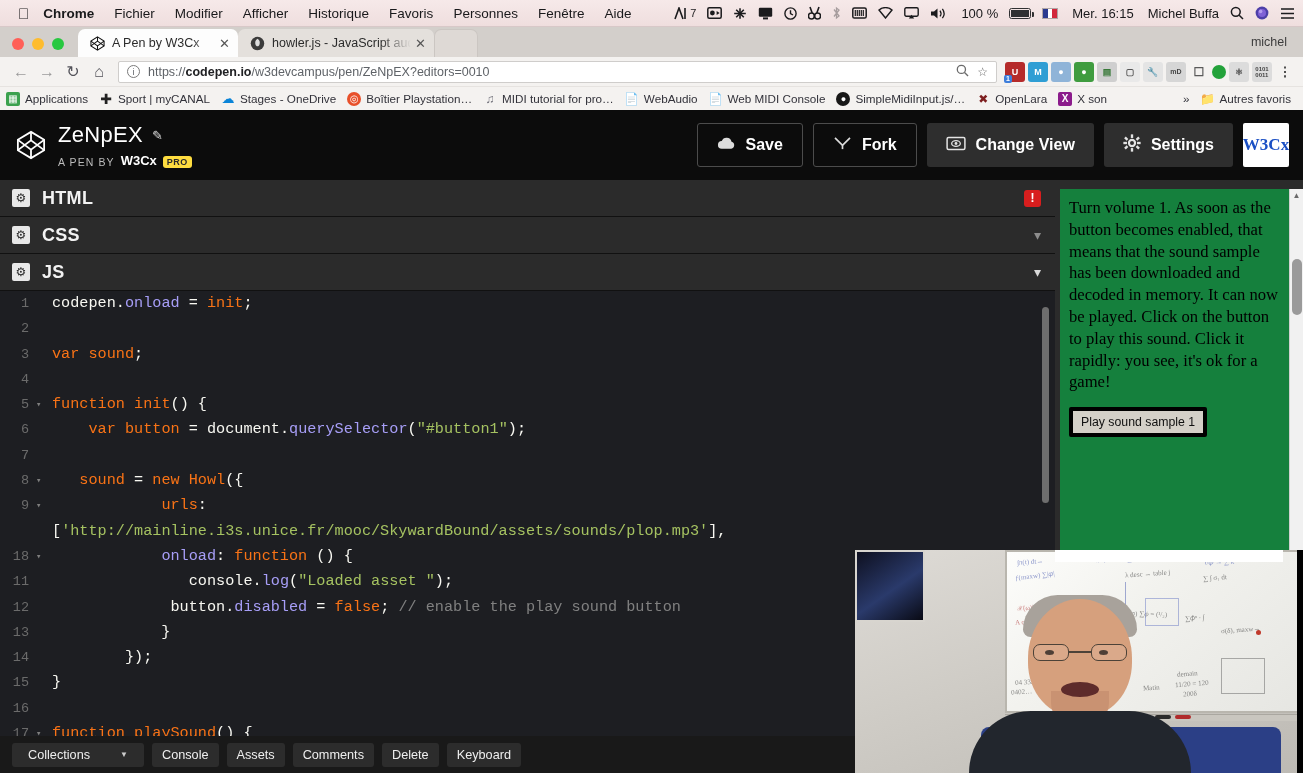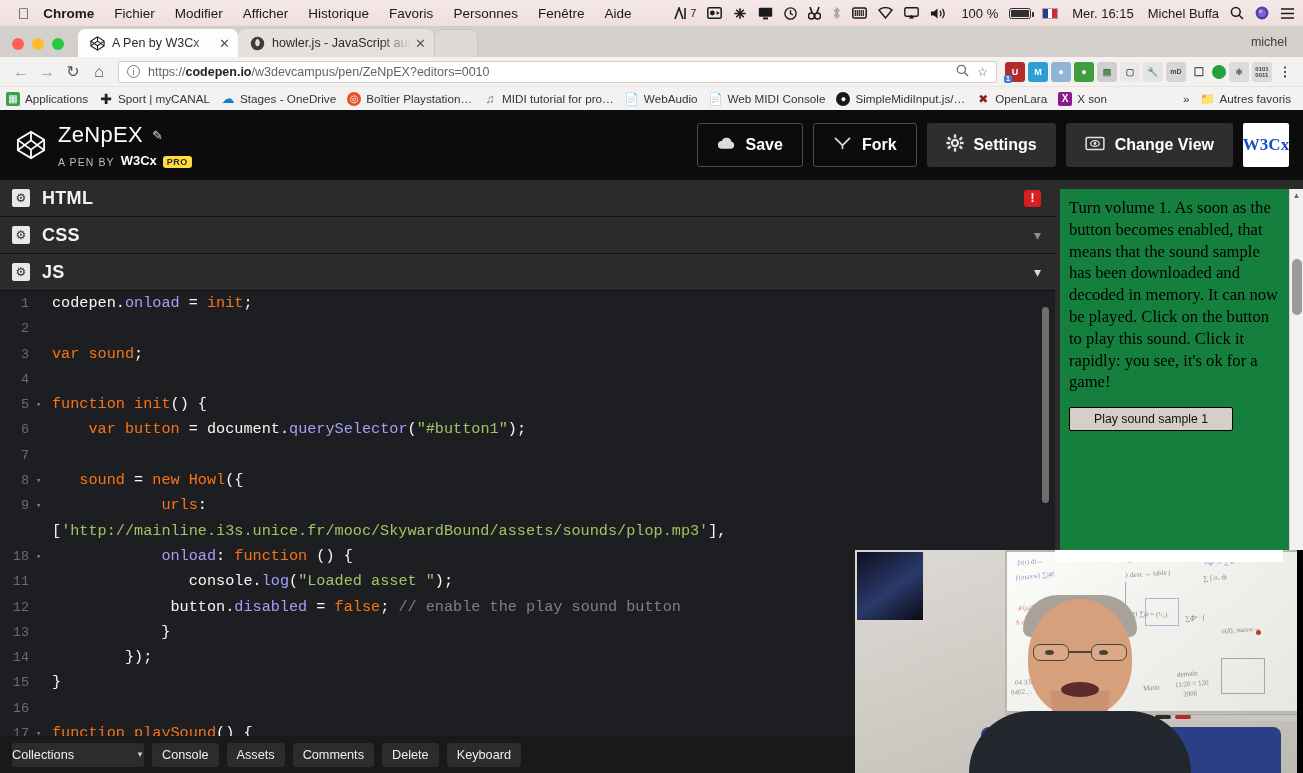--- a/index.html
+++ b/index.html
@@ -132,33 +132,33 @@
   .t-punc  { color: #f8f8f2; }
 
   .vscroll { position: absolute; right: 6px; top: 127px; height: 196px; width: 7px;
              background: #6e6e6e; border-radius: 4px; }
 
   .preview { position: absolute; right: 0; top: 0; width: 248px; bottom: 0; background: #2b2b2b; }
   .pv-frame { position: absolute; left: 5px; right: 12px; top: 9px; height: 547px; background: #15803d; overflow: hidden; }
   .pv-text { padding: 8px 10px 0 9px; font-family: "Liberation Serif", serif; font-size: 16.6px;
              line-height: 21.8px; color: #000; }
   .pv-btn { margin: 14px 0 0 9px; display: inline-block; background: #d4d0c8;
-            border: 1px solid #000000; border-radius: 2px; padding: 4px 24px;
+            border: 4px solid #000000; border-radius: 2px; padding: 4px 8px;
             font-family: "Liberation Sans", sans-serif; font-size: 12.3px; color: #111; }
   .pv-scroll { position: absolute; right: 0; top: 9px; width: 14px; height: 547px; background: #f1f1f1;
                border-left: 1px solid #d0d0d0; }
   .pv-scroll .arrow { height: 14px; color: #6a6a6a; font-size: 8px; text-align: center; line-height: 14px; }
   .pv-scroll .thumb { position: absolute; top: 70px; left: 2px; width: 10px; height: 56px;
                background: #9a9a9a; border-radius: 5px; }
 
   .bottombar { position: absolute; left: 0; right: 0; bottom: 0; height: 37px; background: #191919;
                display: flex; align-items: center; padding: 0 12px; gap: 8px; }
   .collections { background: #2c2c2c; border-radius: 3px; height: 24px; min-width: 132px;
                  display: flex; align-items: center; justify-content: space-between;
-                 padding: 0 0; color: #eee; font-size: 12.7px; }
+                 padding: 0 16px; color: #eee; font-size: 12.7px; }
   .collections .cv { font-size: 8px; color: #ccc; margin-left: 12px;}
   .bbtn { background: #2c2c2c; border-radius: 3px; height: 24px; display: flex; align-items: center;
           padding: 0 10px; color: #eee; font-size: 12.7px; }
 
   
   .webcam { position: absolute; left: 855px; top: 550px; width: 448px; height: 223px; overflow: hidden;
             background: #1e2127; }
   .wb-wall { position:absolute; inset:0; background: linear-gradient(160deg,#dedbd6 0%,#cfccc6 45%,#bdbab4 100%); }
   .wb-board { position: absolute; left: 150px; top: 0; right: 0; bottom: 60px;
               background: linear-gradient(140deg,#fdfdfb 0%,#f2f2ee 40%,#e6e6e2 100%);
@@ -466,45 +466,45 @@
           <span>
             <svg width="19" height="15" viewBox="0 0 20 16">
                 <path d="M2 2 L10 10 L18 2" stroke="#dcdcdc" stroke-width="1.8" fill="none"></path>
                 <path d="M10 10 L10 14" stroke="#dcdcdc" stroke-width="1.8"></path>
               </svg>
           </span>
           <span>Fork</span>
         </div>
         <div class="cpbtn grey">
           <span>
+            <svg width="20" height="15" viewBox="0 0 21 16">
+                <rect x="1" y="1.6" width="19" height="12.8" rx="1.6" stroke="#e4e4e4" stroke-width="1.6" fill="none"></rect>
+                <ellipse cx="10.5" cy="8" rx="4.6" ry="3.1" stroke="#e4e4e4" stroke-width="1.4" fill="none"></ellipse>
+                <circle cx="10.5" cy="8" r="1.5" fill="#e4e4e4"></circle>
+              </svg>
+          </span>
+          <span>Change View</span>
+        </div>
+        <div class="cpbtn grey">
+          <span>
             <svg width="18" height="18" viewBox="0 0 20 20">
                 <circle cx="10" cy="10" r="3.4" fill="none" stroke="#e4e4e4" stroke-width="2.4"></circle>
                 <g fill="#e4e4e4">
                   <rect x="8.7" y="0.4" width="2.6" height="4"></rect>
                   <rect x="8.7" y="15.6" width="2.6" height="4"></rect>
                   <rect x="0.4" y="8.7" width="4" height="2.6"></rect>
                   <rect x="15.6" y="8.7" width="4" height="2.6"></rect>
                   <rect x="2.3" y="3.1" width="2.6" height="4" transform="rotate(-45 3.6 5.1)"></rect>
                   <rect x="15.1" y="12.9" width="2.6" height="4" transform="rotate(-45 16.4 14.9)"></rect>
                   <rect x="15.1" y="3.1" width="2.6" height="4" transform="rotate(45 16.4 5.1)"></rect>
                   <rect x="2.3" y="12.9" width="2.6" height="4" transform="rotate(45 3.6 14.9)"></rect>
                 </g>
               </svg>
           </span>
           <span>Settings</span>
-        </div>
-        <div class="cpbtn grey">
-          <span>
-            <svg width="20" height="15" viewBox="0 0 21 16">
-                <rect x="1" y="1.6" width="19" height="12.8" rx="1.6" stroke="#e4e4e4" stroke-width="1.6" fill="none"></rect>
-                <ellipse cx="10.5" cy="8" rx="4.6" ry="3.1" stroke="#e4e4e4" stroke-width="1.4" fill="none"></ellipse>
-                <circle cx="10.5" cy="8" r="1.5" fill="#e4e4e4"></circle>
-              </svg>
-          </span>
-          <span>Change View</span>
         </div>
         <div class="cp-w3c">W3Cx</div>
       </div>
     </div>
 
     <div class="workspace">
 
       <div class="editor-col">
 
         <div class="panel-head">

